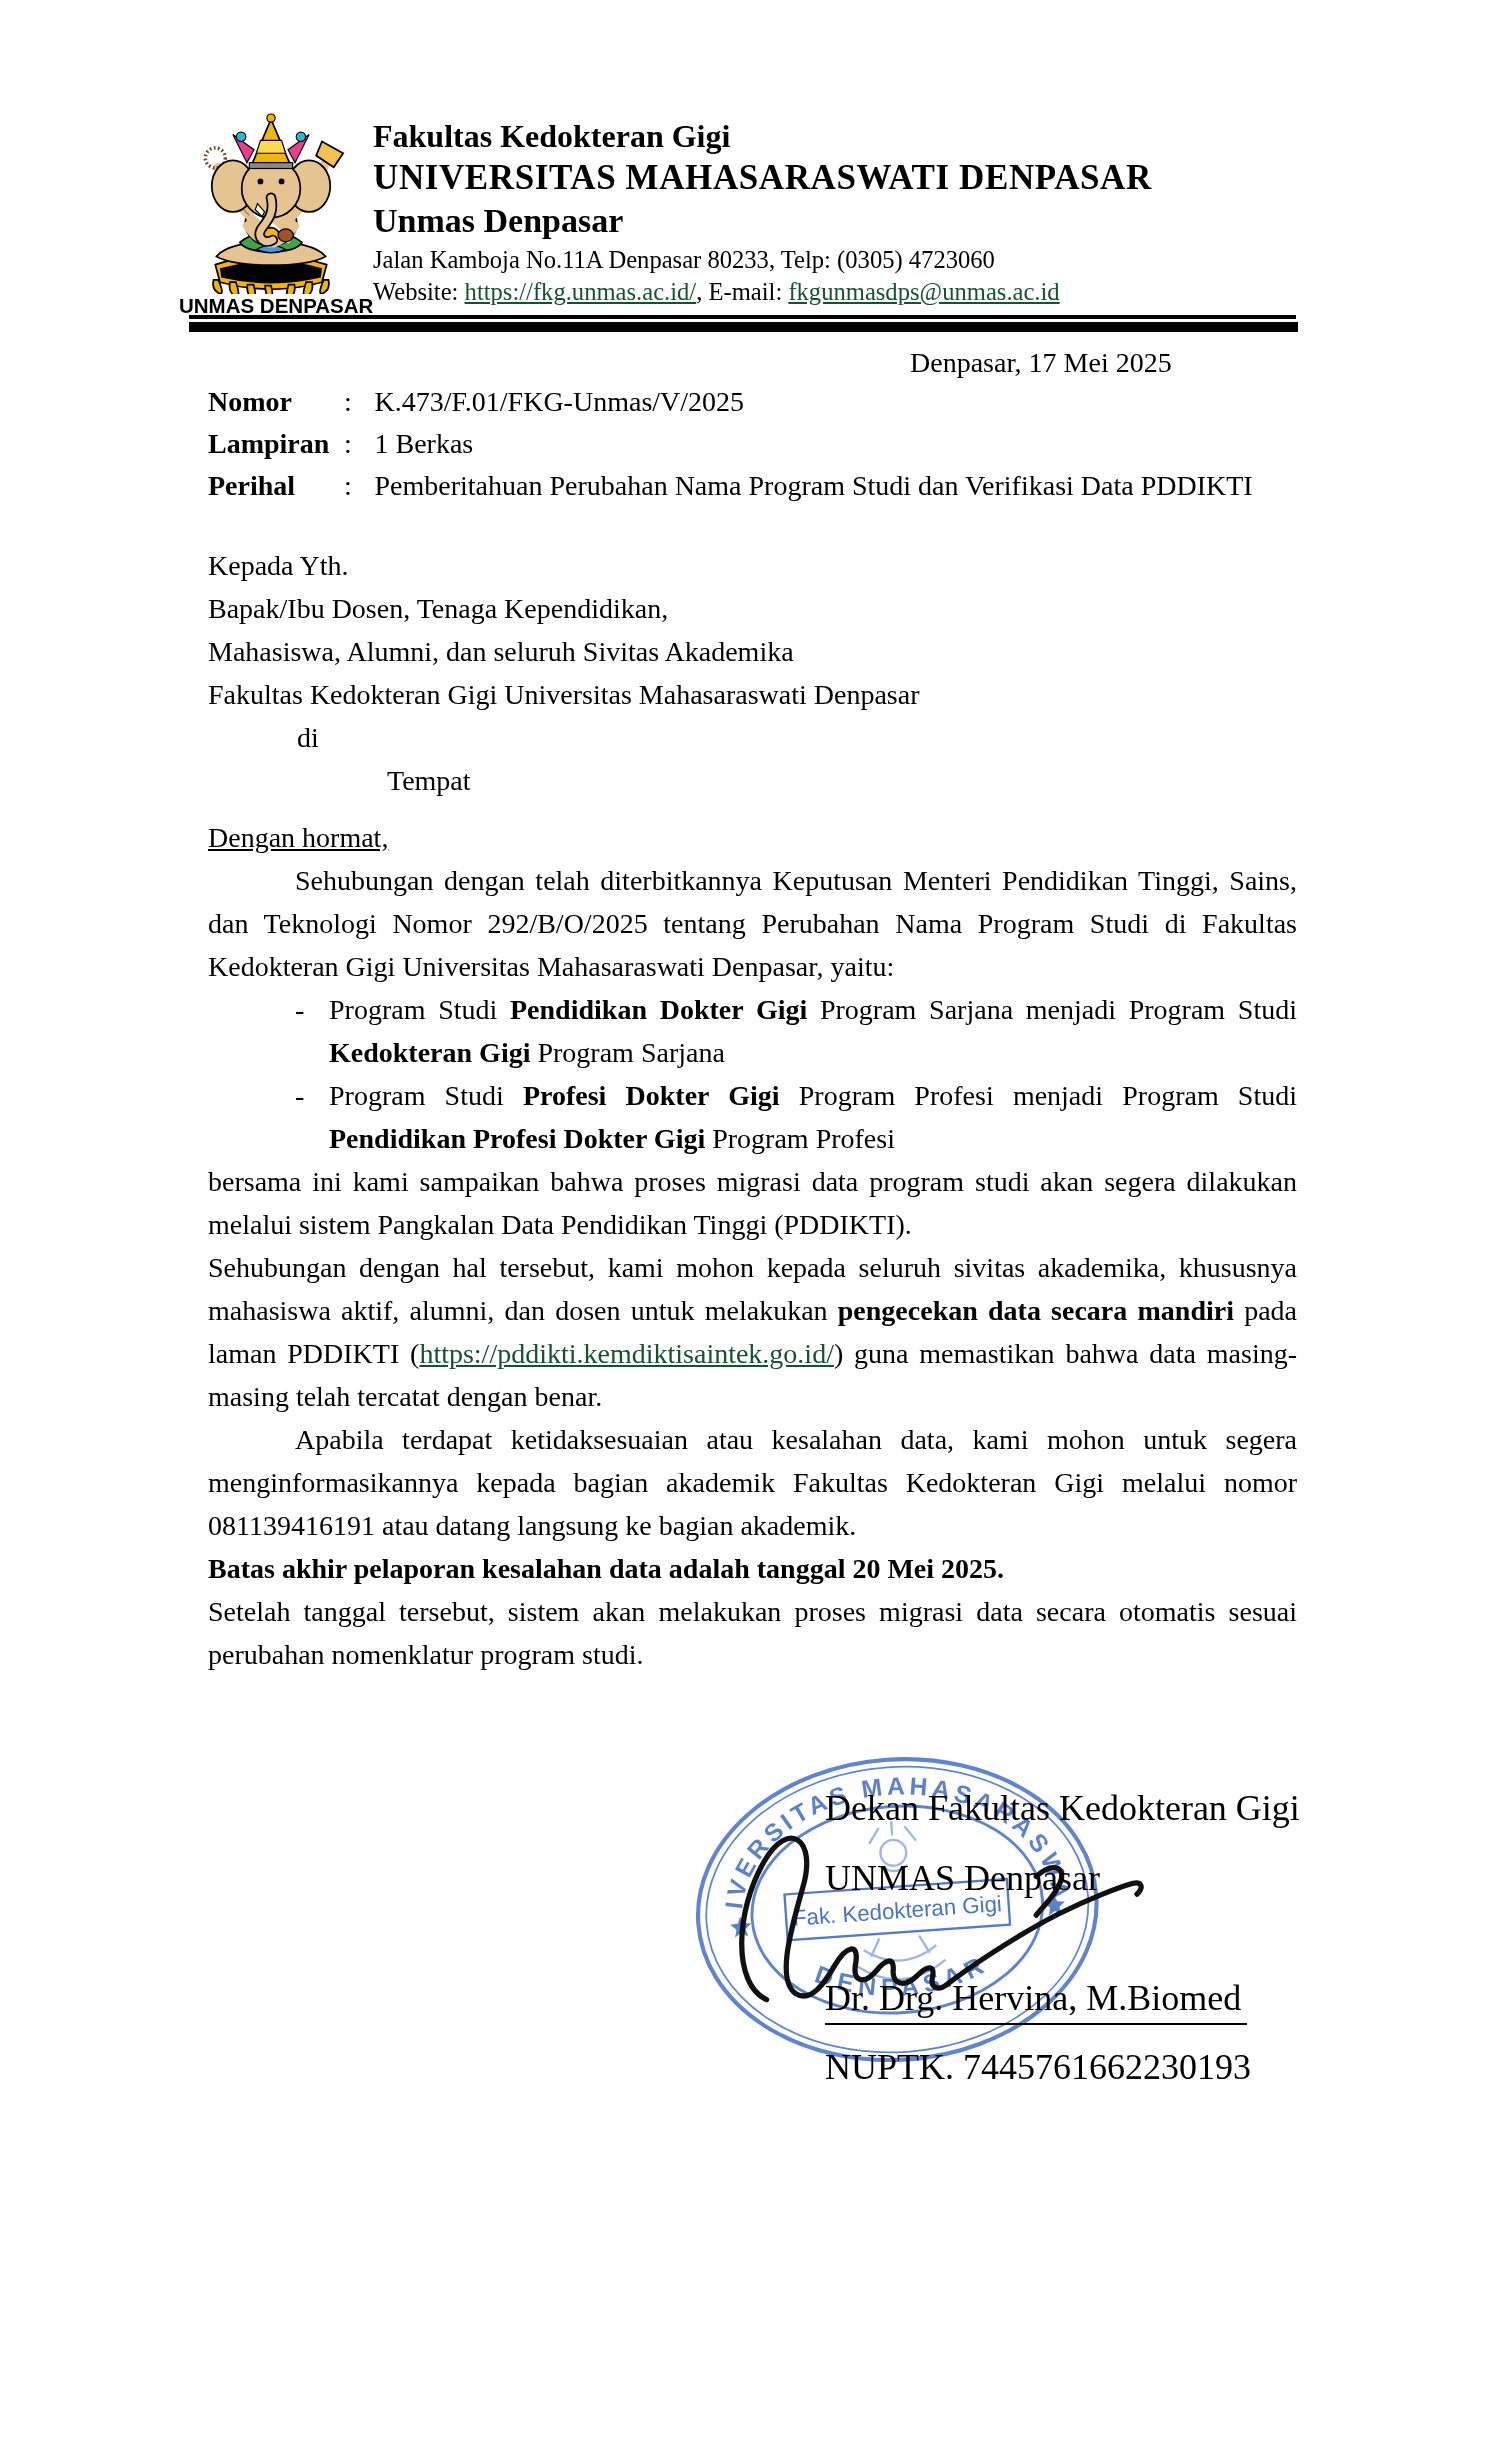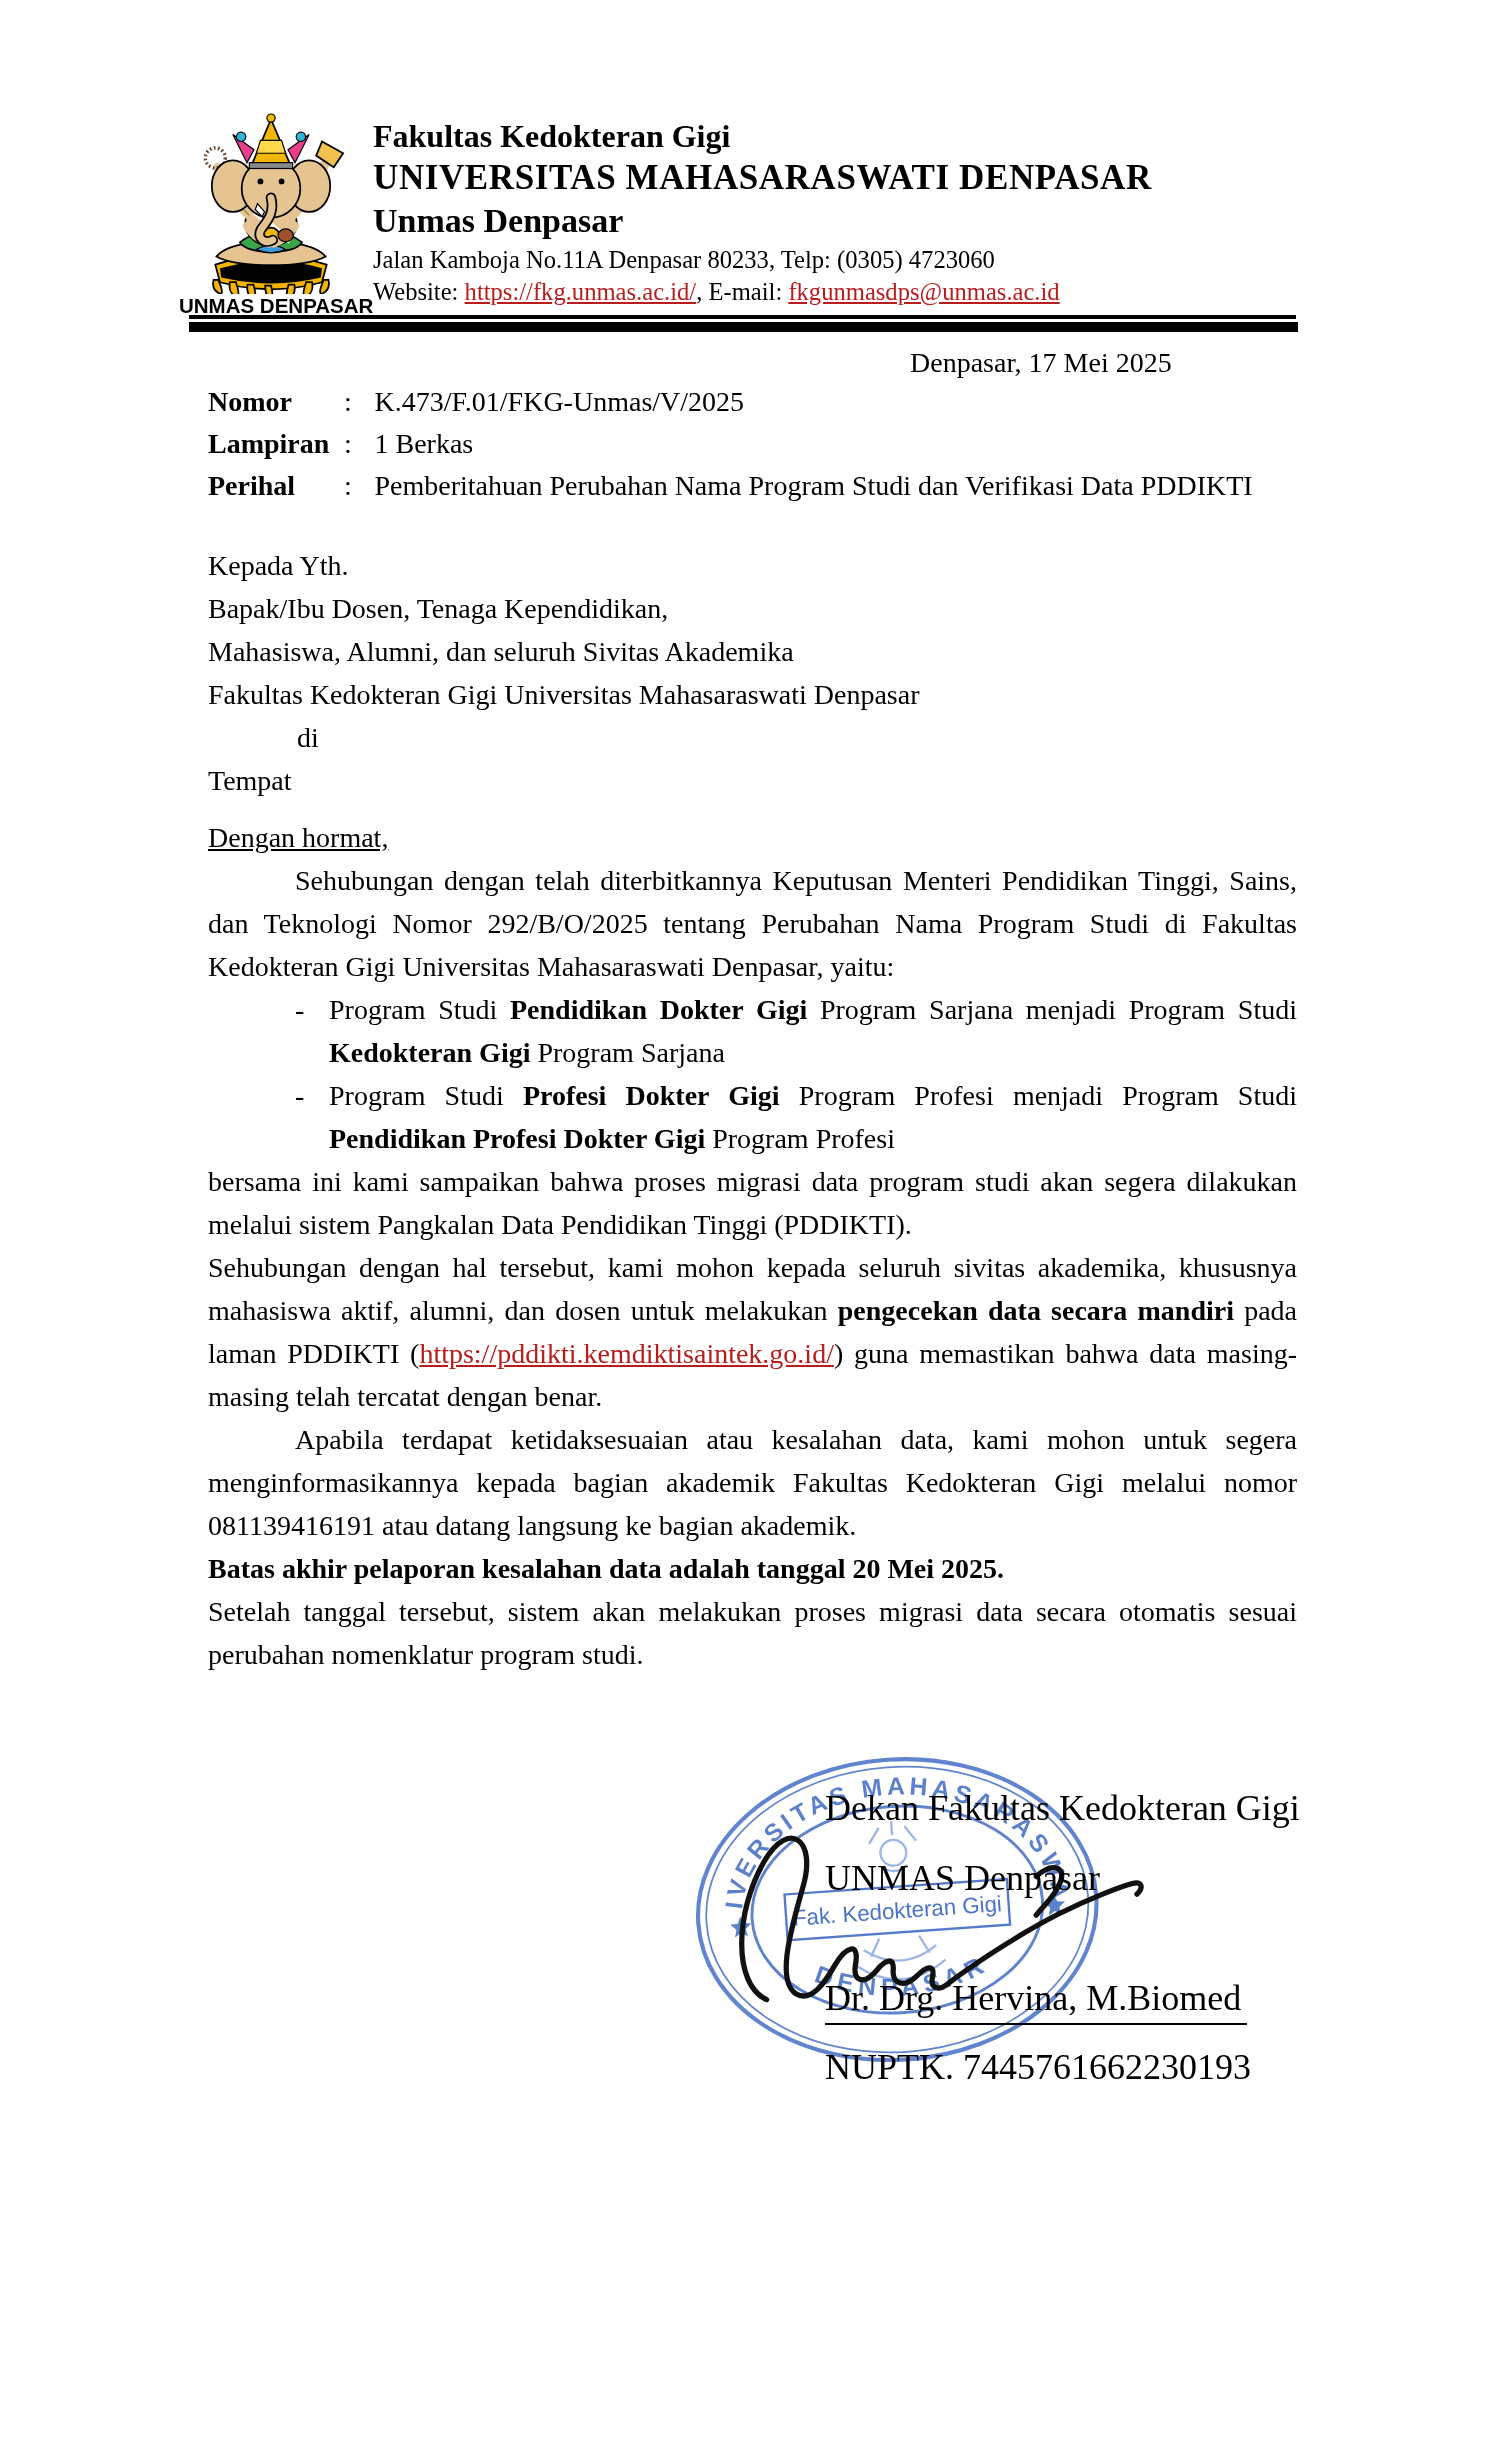--- a/index.html
+++ b/index.html
@@ -17,34 +17,34 @@
     position:absolute;left:179px;top:294px;width:183px;
     font-family:"Liberation Sans", sans-serif;font-weight:bold;
     font-size:20.5px;text-align:center;letter-spacing:0px;white-space:nowrap;
   }
   .header-text{position:absolute;left:373px;top:117px;}
   .h-faculty{font-weight:bold;font-size:32px;line-height:38px;}
   .h-univ{font-weight:bold;font-size:35px;line-height:41px;margin-top:2.3px;letter-spacing:0.6px;}
   .h-unmas{font-weight:bold;font-size:34px;line-height:40px;margin-top:2.3px;}
   .h-addr{font-size:24.6px;line-height:32px;margin-top:3.5px;}
   .h-web{font-size:24.6px;line-height:32px;}
-  a.lnk{color:#b91c1c;text-decoration:underline;cursor:pointer;}
+  a.lnk{color:#14532d;text-decoration:underline;cursor:pointer;}
   .rule-thin{position:absolute;left:189px;top:315px;width:1107px;height:4.1px;background:#000;}
   .rule-thick{position:absolute;left:189px;top:322px;width:1109px;height:10px;background:#000;}
   
   .city-date{position:absolute;left:910px;top:347px;font-size:28px;}
   .meta{position:absolute;left:208px;top:381px;font-size:28px;line-height:42px;width:1094px;}
   .meta-row{display:flex;}
   .meta-label{width:136px;flex:none;font-weight:bold;}
   .meta-sep{width:30.5px;flex:none;}
   .meta-value{flex:1;}
   
   .recipient{position:absolute;left:208px;top:544px;font-size:28px;line-height:43px;}
   .r-di{margin-left:89px;}
-  .r-tempat{}
+  .r-tempat{margin-left:179px;}
   
   .body-block{position:absolute;left:208px;top:816px;width:1089px;font-size:28px;line-height:43px;}
   .body-block p{margin:0;text-align:justify;}
   .salutation{text-align:left !important;text-decoration:underline;}
   .p-indent{text-indent:87px;}
   .bullet-list{margin-left:87px;}
   .bullet{display:flex;}
   .bullet-dash{width:34px;flex:none;}
   .bullet-text{flex:1;text-align:justify;}
   .bold{font-weight:bold;}

